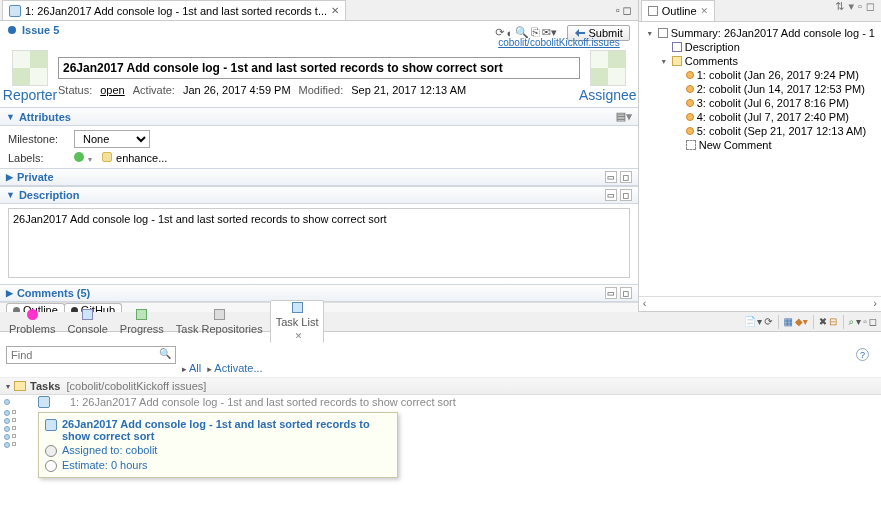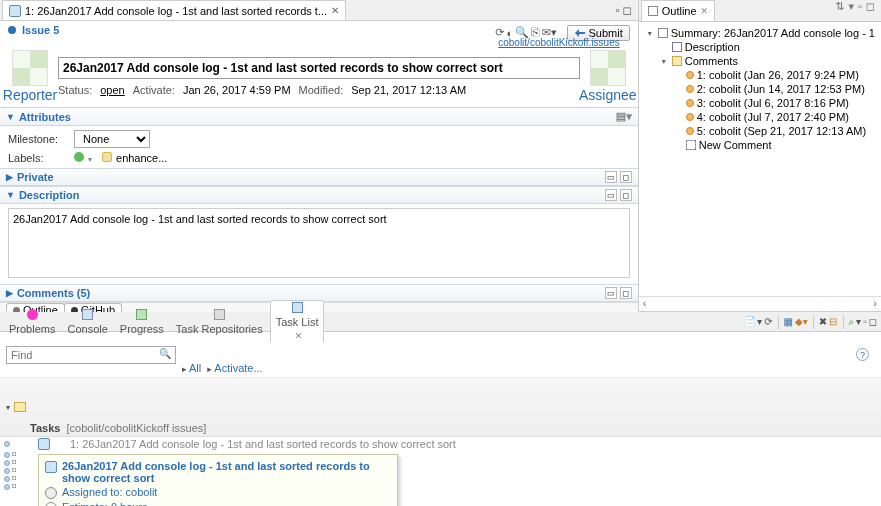--- a/index.html
+++ b/index.html
@@ -88,21 +88,21 @@
 .find-row { display:flex; align-items:center; gap:6px; padding:3px 6px; border-bottom:1px solid #eee; }
 .find-input { border:1px solid #aaa; width:170px; height:18px; padding:1px 18px 1px 4px; background:#fff; }
 .find-wrap { position:relative; }
 .find-wrap .mag { position:absolute; right:4px; top:2px; color:#888; font-size:10px; }
 .crumblink { color:#2a6eb5;margin-top:27px; }
 .crumblink:before { content:"▸ "; color:#555; font-size:9px; }
 
 .tasks-header { background:linear-gradient(#f7f7f7,#eee); padding:2px 6px; border-bottom:1px solid #ddd; display:flex; align-items:center; gap:4px; }
 .tasks-header .tw2 { font-size:8px; color:#555; }
 .tasks-header .folder-ic { width:12px;height:10px;background:#fde9a9;border:1px solid #caa84e; display:inline-block; }
-.category-label { color:#444;margin-top:42px; }
+.category-label { color:#444; }
 
 .task-list { padding:0; position:relative; }
 .task-row { display:flex; align-items:center; gap:4px; padding:1px 6px 1px 0; }
 .task-row .gutter { width:20px; display:flex; gap:2px; justify-content:flex-start; padding-left:4px; }
 .gutter .g1 { width:6px;height:6px;border-radius:50%; background:#bcd4ec; border:1px solid #7fa8cc; }
 .gutter .g2 { width:4px;height:4px; border:1px solid #aaa; }
 .task-row .tw3 { font-size:8px; color:#666; width:10px;}
 .task-row.indent .content { padding-left:16px; }
 .task-text { color:#333; }
 .task-text.dim { color:#888; }

